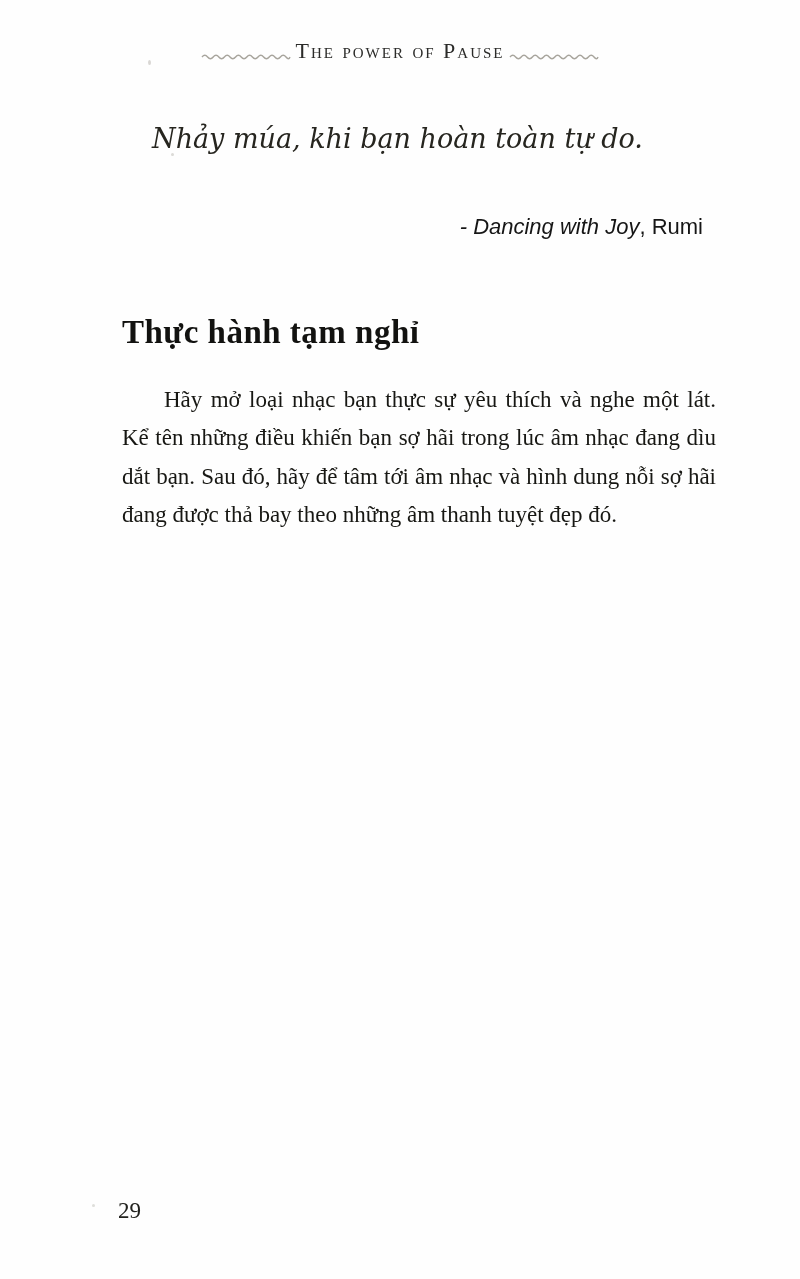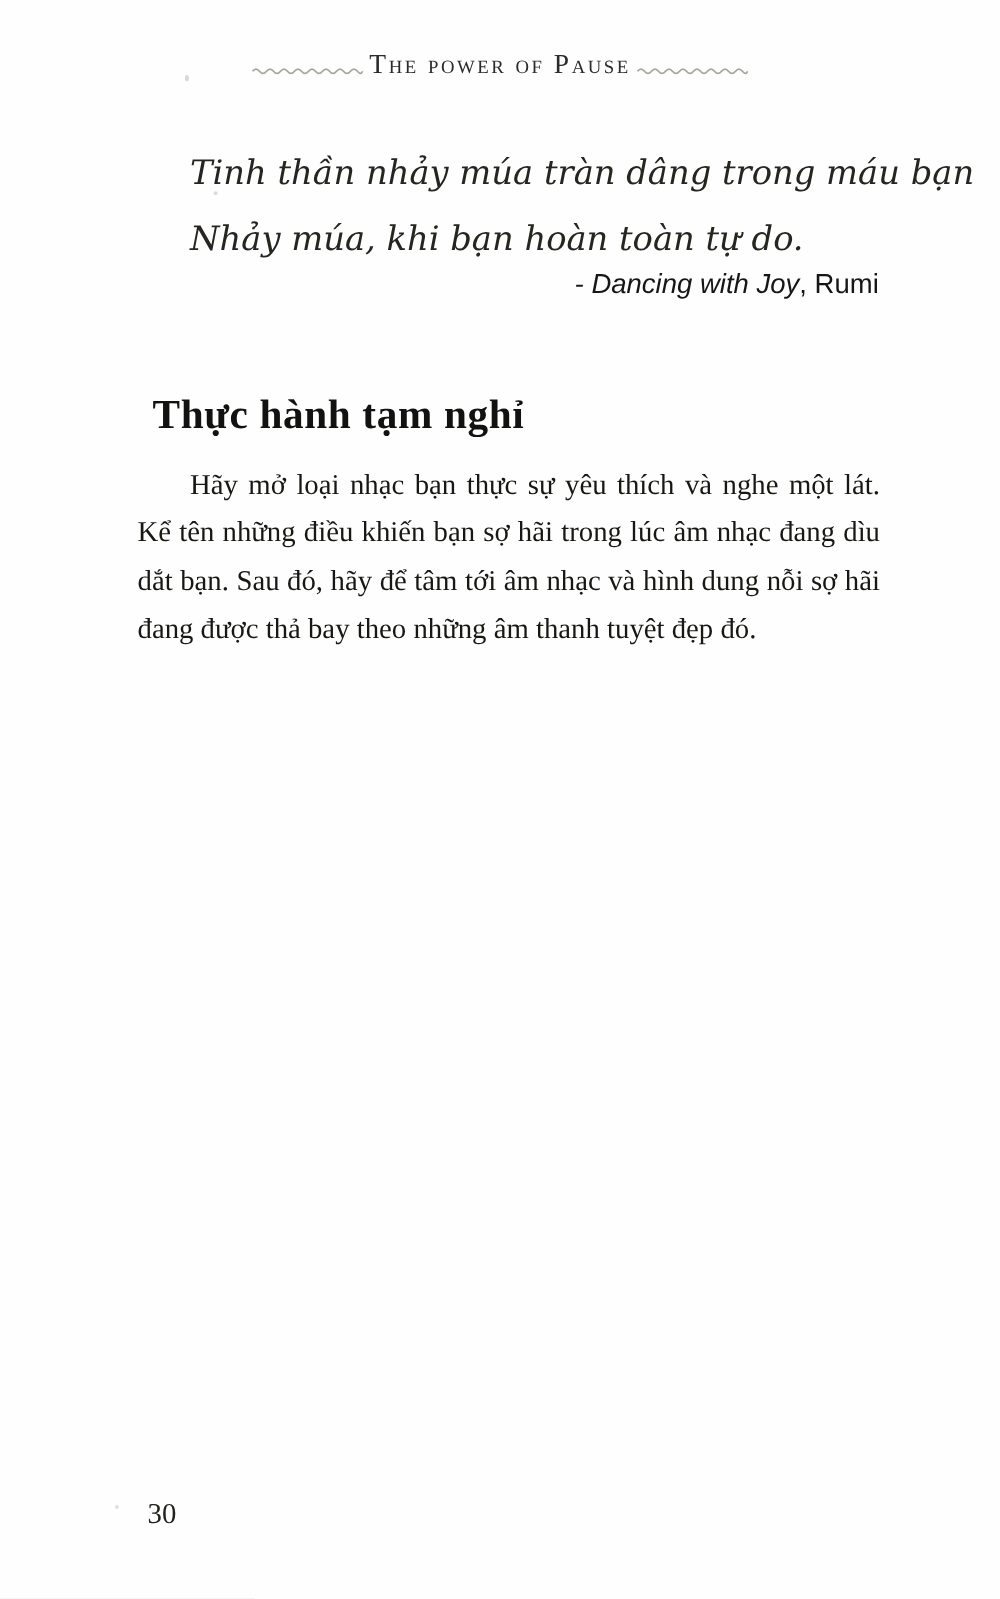--- a/index.html
+++ b/index.html
@@ -119,31 +119,30 @@
     </span>
     <span class="title">The power of Pause</span>
     <span class="squiggle">
       <svg width="90" height="10" viewBox="0 0 90 10">
         <path d="M1,6 Q3.8,2.5 6.6,6 T12.2,6 T17.8,6 T23.4,6 T29,6 T34.6,6 T40.2,6 T45.8,6 T51.4,6 T57,6 T62.6,6 T68.2,6 T73.8,6 T79.4,6 T85,6 T89,6" stroke="#a8a59d" stroke-width="1.4" fill="none"></path>
       </svg>
     </span>
   </div>
 
   <div class="quote">
-    <div class="quote-line">Tinh thần nhảy múa tràn dâng trong máu bạn</div>
     <div class="quote-line">Nhảy múa, khi bạn hoàn toàn tự do.</div>
   </div>
 
   <div class="attribution">
     <span class="work">- </span><span class="work">Dancing with Joy</span><span>, Rumi</span>
   </div>
 
   <h1 class="section-heading" style="margin:12px;">Thực hành tạm nghỉ</h1>
 
-  <p class="body-paragraph" style="margin:0;">Hãy mở loại nhạc bạn thực sự yêu thích và nghe một lát. Kể tên những điều khiến bạn sợ hãi trong lúc âm nhạc đang dìu dắt bạn. Sau đó, hãy để tâm tới âm nhạc và hình dung nỗi sợ hãi đang được thả bay theo những âm thanh tuyệt đẹp đó.</p>
+  <p class="body-paragraph" style="margin:12px;">Hãy mở loại nhạc bạn thực sự yêu thích và nghe một lát. Kể tên những điều khiến bạn sợ hãi trong lúc âm nhạc đang dìu dắt bạn. Sau đó, hãy để tâm tới âm nhạc và hình dung nỗi sợ hãi đang được thả bay theo những âm thanh tuyệt đẹp đó.</p>
 
-  <div class="page-number">30</div>
+  <div class="page-number">29</div>
 
   <span class="scan-speck speck-1"></span>
   <span class="scan-speck speck-2"></span>
   <span class="scan-speck speck-3"></span>
 
 </div>
 
 </body></html>

